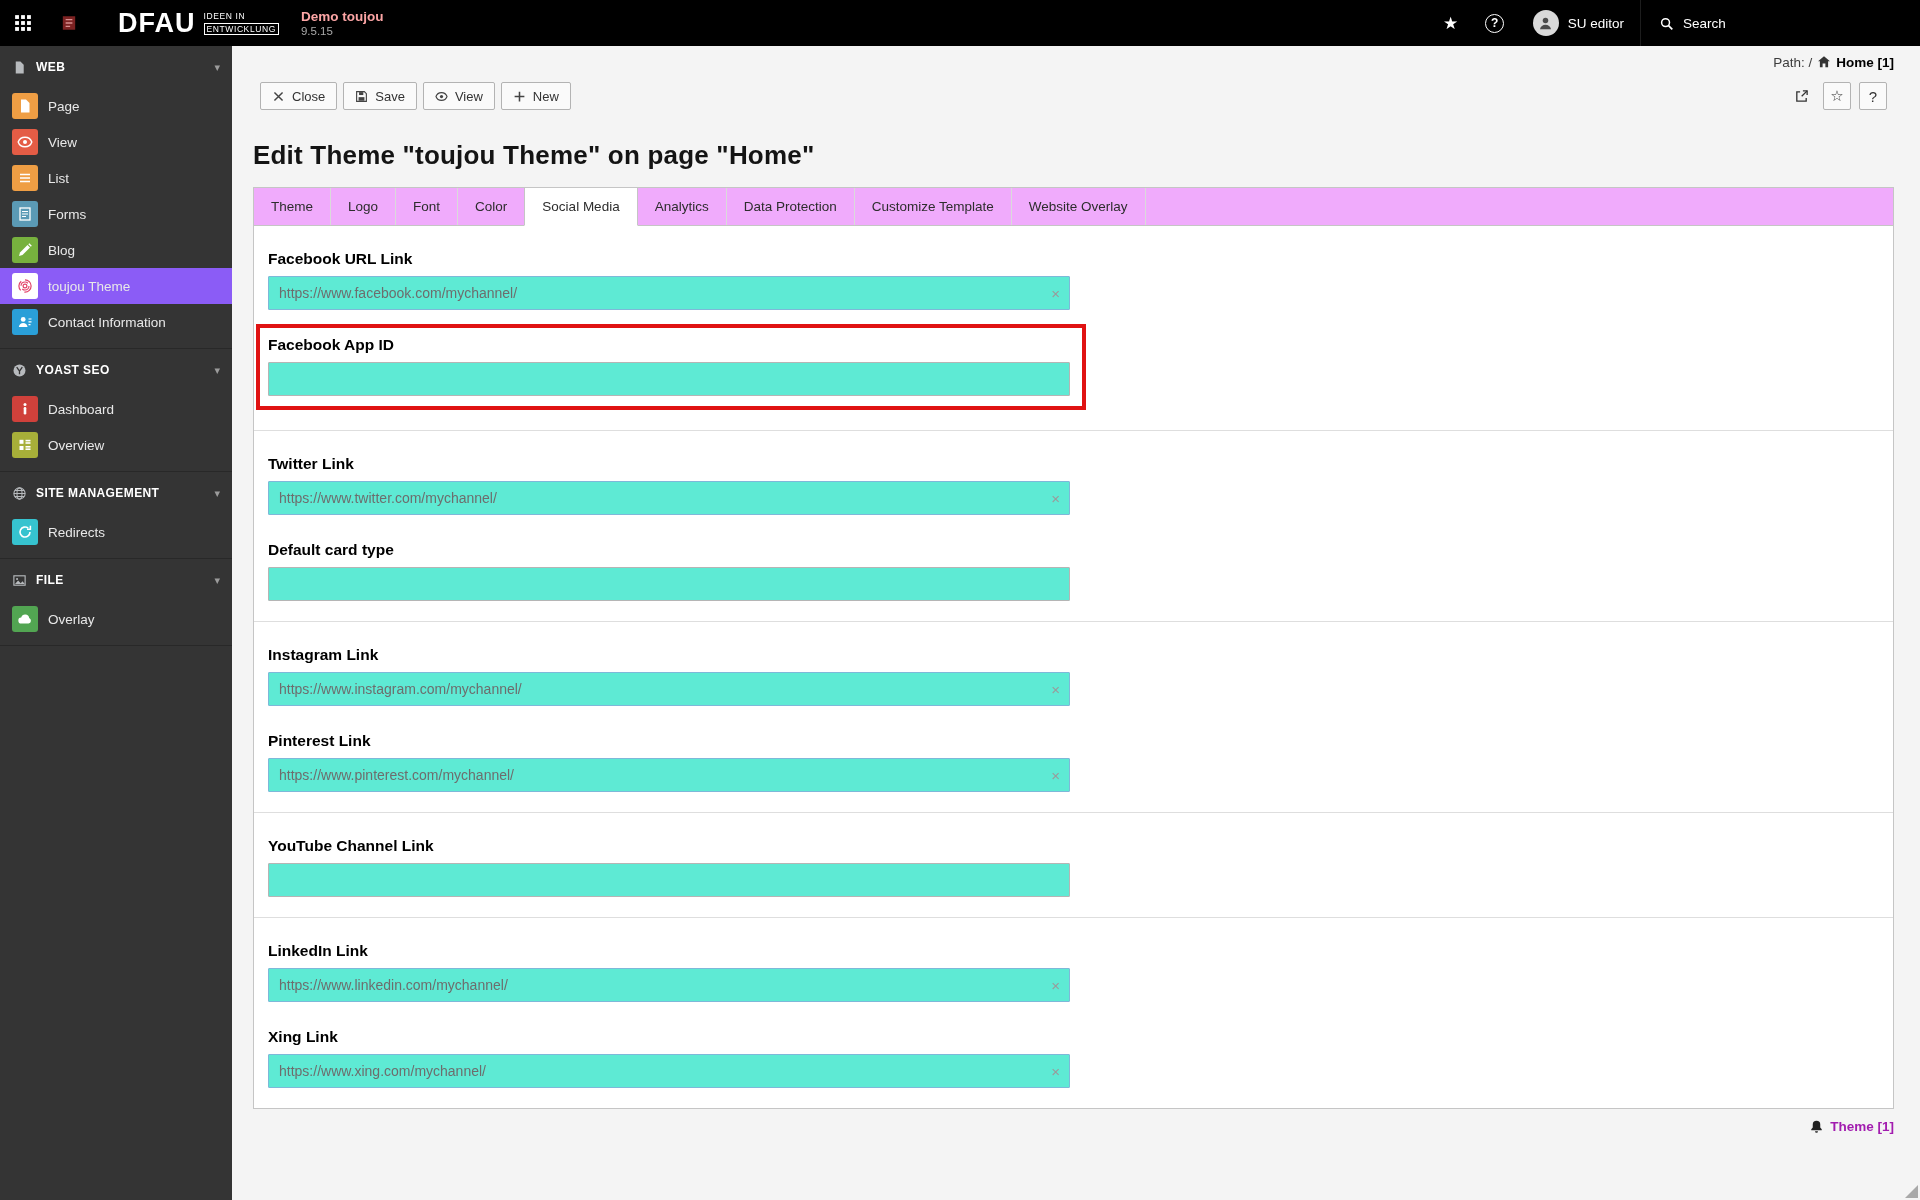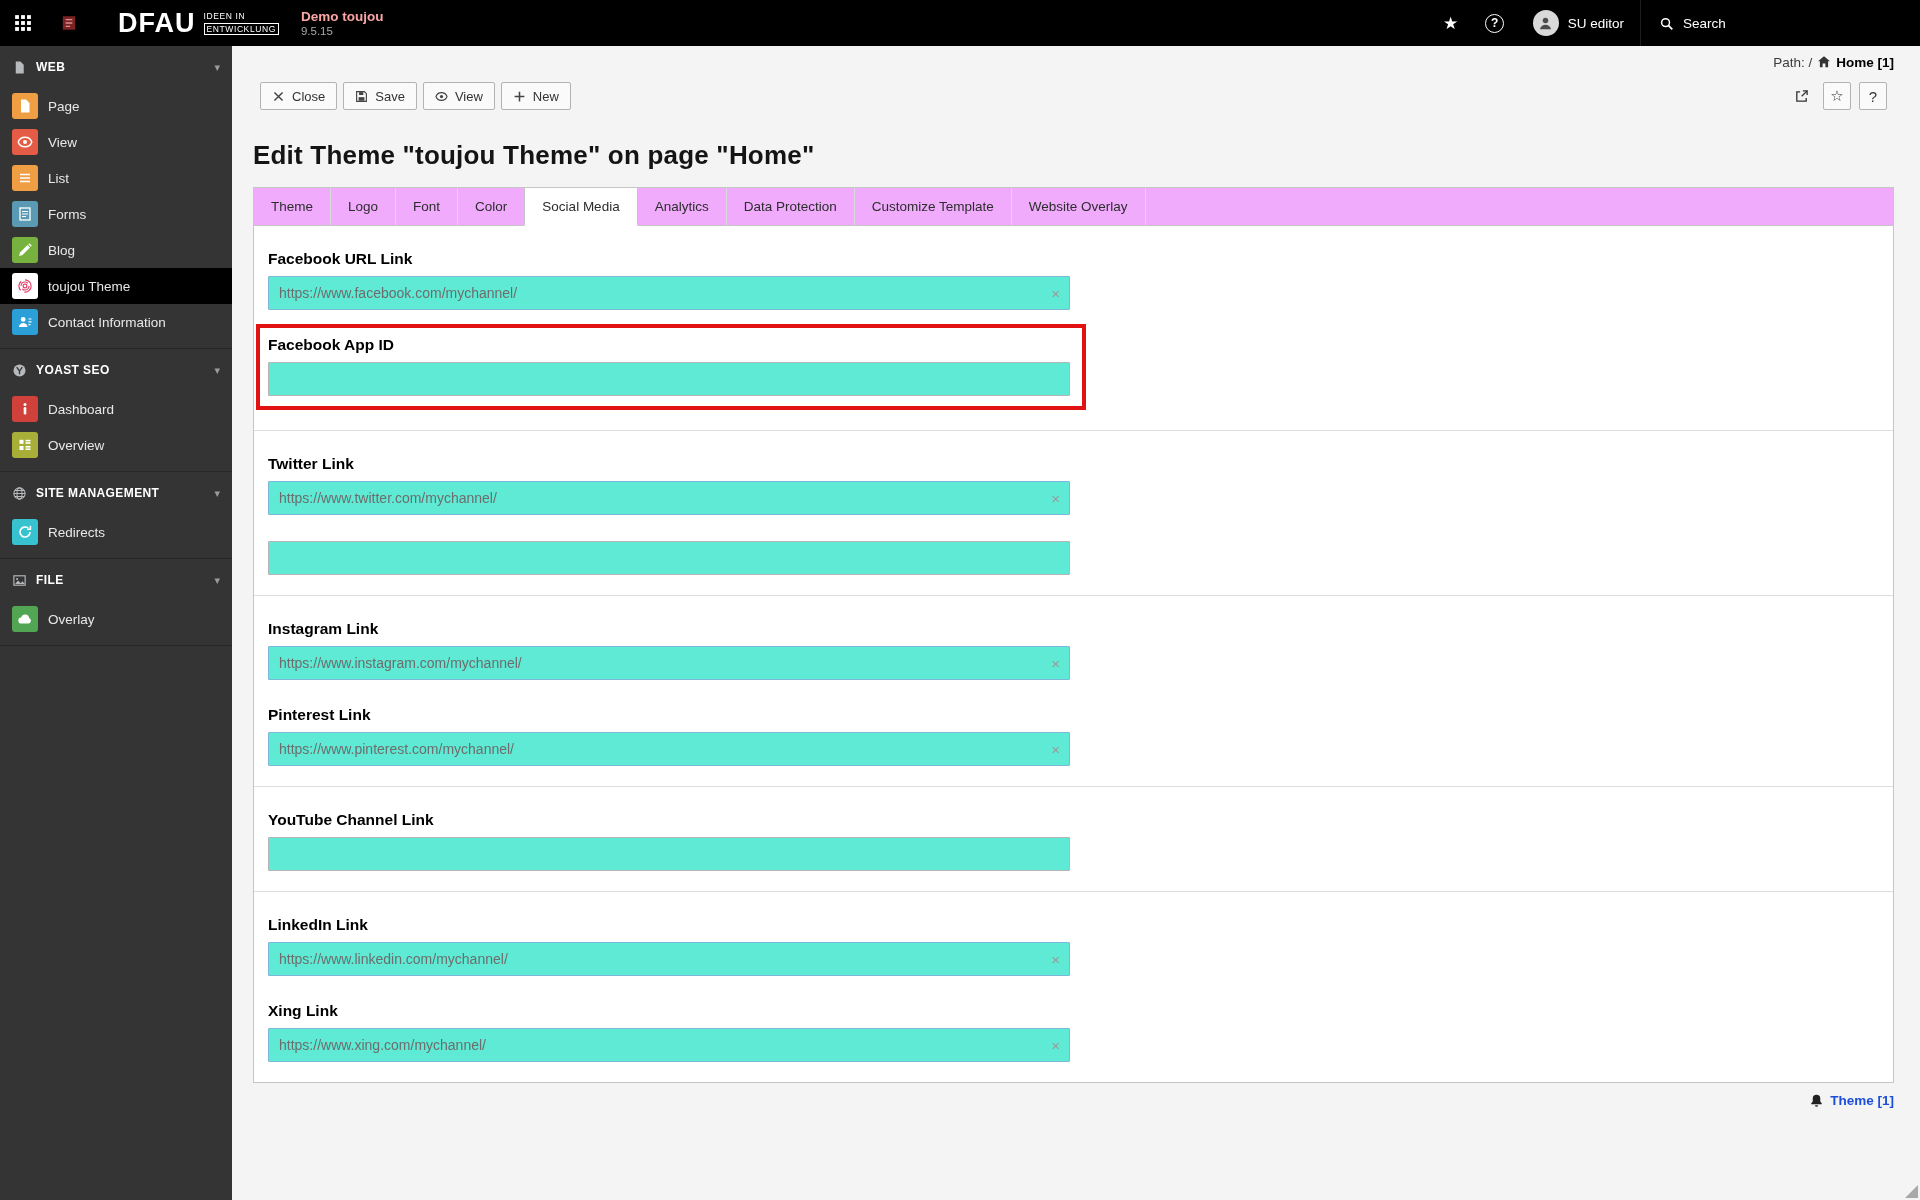--- a/index.html
+++ b/index.html
@@ -30,21 +30,21 @@
 
   
   .sidebar { position:fixed; top:46px; left:0; bottom:0; width:232px; background:#343434; overflow:hidden; }
   .sb-section { border-bottom:1px solid #282828; padding-bottom:8px; }
   .sb-header { height:42px; display:flex; align-items:center; gap:9px; padding:0 12px; cursor:pointer; }
   .sb-sec-icon { color:#b7babd; display:flex; }
   .sb-sec-icon svg { width:15px; height:15px; }
   .sb-sec-label { font-size:12px; font-weight:bold; color:#fff; letter-spacing:.4px; }
   .sb-caret { margin-left:auto; color:#9c9c9c; font-size:11px; }
   .sb-item { height:36px; display:flex; align-items:center; gap:10px; padding:0 12px; cursor:pointer; }
-  .sb-item.selected { background:#000000; }
+  .sb-item.selected { background:#8b5cf6; }
   .sb-icon { width:26px; height:26px; border-radius:3px; display:flex; align-items:center; justify-content:center; color:#fff; flex:0 0 26px; }
   .sb-icon svg { width:16px; height:16px; }
   .sb-label { font-size:13.5px; color:#e8e8e8; white-space:nowrap; }
 
   
   .main { margin-left:230px; padding:6px 26px 0 23px; }
   .breadcrumb { height:20px; display:flex; justify-content:flex-end; align-items:center; gap:5px; font-size:13.5px; color:#3c3c3c; }
   .bc-home svg { width:14px; height:14px; display:block; color:#333; }
   .bc-page { font-weight:bold; color:#000; cursor:pointer; }
 
@@ -71,21 +71,21 @@
   .form-section:last-child { border-bottom:none; }
   .field { margin-bottom:26px; }
   .field:last-child { margin-bottom:0; }
   .field-label { font-size:15.5px; font-weight:bold; color:#000; margin-bottom:8px; line-height:18px; }
   .input-wrap { position:relative; width:802px; }
   .text-input { width:100%; height:34px; border:1px solid #b5b5b5; border-radius:1px; padding:0 32px 0 10px; font-size:14px; color:#6d6d6d; background:#5eead4; font-family:inherit; outline:none; }
   .input-wrap.filled .text-input { border-color:#7eb8d9; }
   .clear-btn { position:absolute; right:10px; top:50%; transform:translateY(-50%); color:#9a9a9a; font-size:15px; line-height:1; cursor:pointer; }
   .field.highlighted { display:inline-block; border:4px solid #e01212; padding:8px 12px 10px 8px; margin:-12px 0 0 -12px; }
 
-  .footer-row { display:flex; justify-content:flex-end; align-items:center; gap:6px; margin-top:10px; font-size:13.5px; font-weight:bold; color:#1d4ed8; }
+  .footer-row { display:flex; justify-content:flex-end; align-items:center; gap:6px; margin-top:10px; font-size:13.5px; font-weight:bold; color:#a21caf; }
   .footer-row svg { width:15px; height:15px; color:#222; }
 
   .resize-corner { position:fixed; right:2px; bottom:2px; width:0; height:0; border-style:solid; border-width:0 0 13px 13px; border-color:transparent transparent #a8a8a8 transparent; }
 </style>
 </head>
 <body>
 
 <div class="topbar">
   <button class="tb-sq">
     <svg viewBox="0 0 16 16" fill="currentColor">
@@ -380,20 +380,21 @@
         <div class="form-section"><div class="field">
             <div class="field-label">Facebook URL Link</div>
             <div class="input-wrap filled"><input class="text-input" type="text" value="https://www.facebook.com/mychannel/" style=""><span class="clear-btn">×</span></div>
           </div><div class="field highlighted"><div class="field-label">Facebook App ID</div><div class="input-wrap"><input class="text-input" type="text" style=""></div></div></div>
         <div class="form-section">
           <div class="field">
             <div class="field-label">Twitter Link</div>
             <div class="input-wrap filled"><input class="text-input" type="text" value="https://www.twitter.com/mychannel/" style=""><span class="clear-btn">×</span></div>
           </div>
           <div class="field">
+            <div class="field-label">Default card type</div>
             <div class="input-wrap"><input class="text-input" type="text" style=""></div>
           </div>
         </div>
         <div class="form-section">
           <div class="field">
             <div class="field-label">Instagram Link</div>
             <div class="input-wrap filled"><input class="text-input" type="text" value="https://www.instagram.com/mychannel/" style=""><span class="clear-btn">×</span></div>
           </div>
           <div class="field">
             <div class="field-label">Pinterest Link</div>

